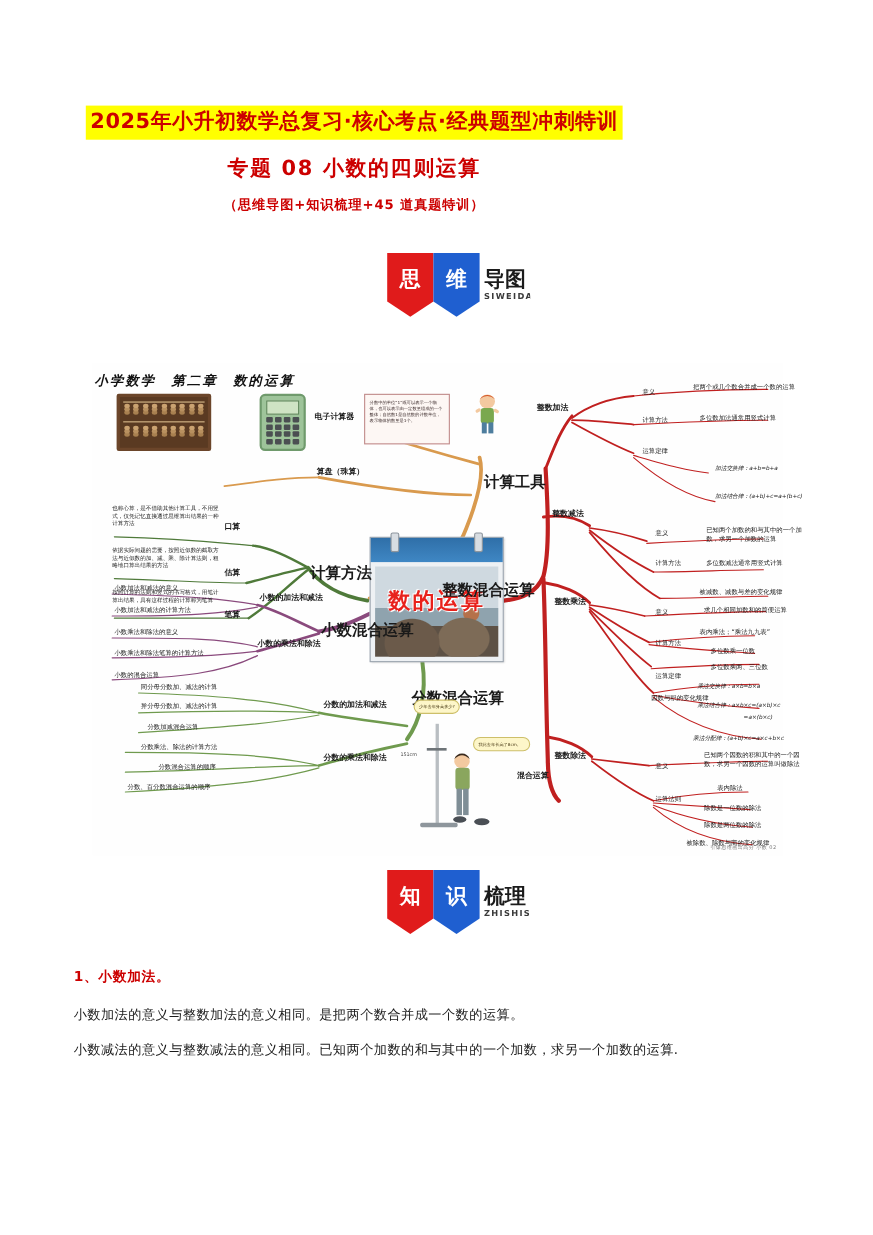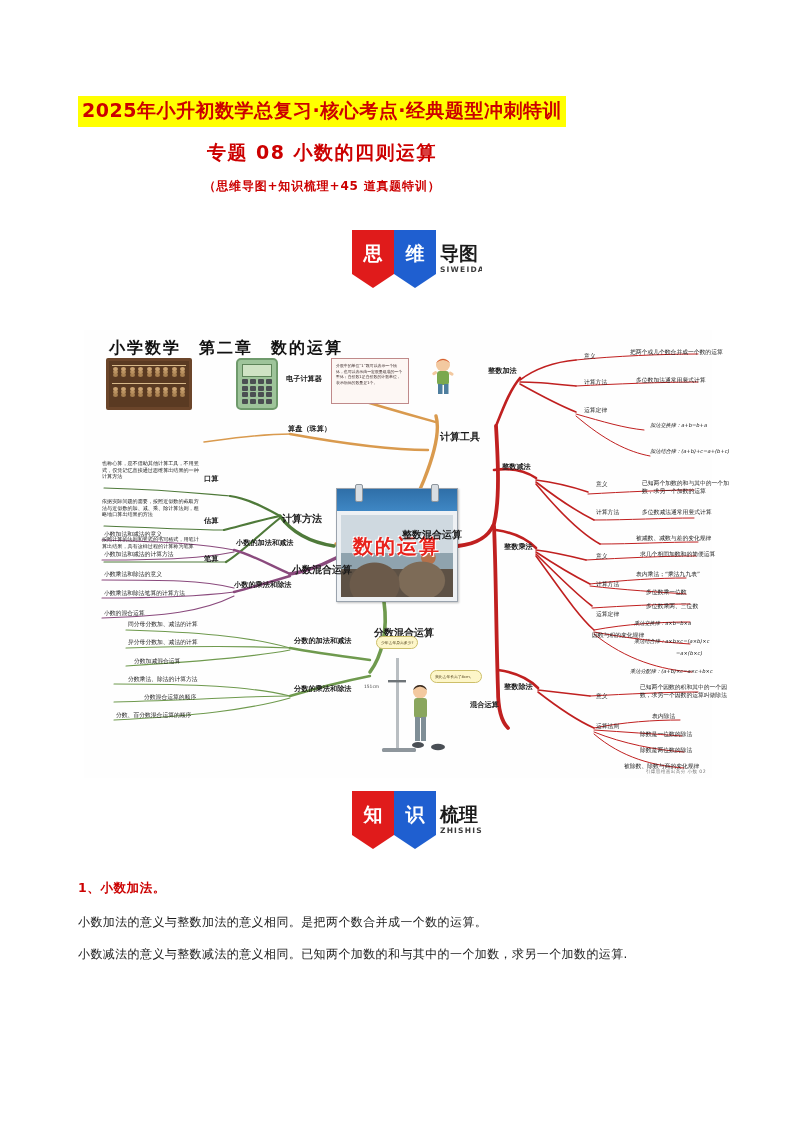--- a/index.html
+++ b/index.html
@@ -32,22 +32,22 @@
   .badge-mind{top:228px;}
   .badge-know{top:789px;}
   .badge svg{display:block;}
 
   
   .mindmap{
     position:absolute;left:84px;top:330px;width:628px;height:448px;
     background:#fefefe;
   }
   .mm-header{
-    position:absolute;left:25px;top:8px;font-size:16px;font-weight:bold;
-    color:#111;letter-spacing:2px;white-space:nowrap;
+    position:absolute;left:2px;top:8px;font-size:12px;font-weight:bold;
+    color:#111;letter-spacing:2px;white-space:nowrap;font-style:italic;
   }
   .mm-svg{position:absolute;left:0;top:0;}
   
   .center-node{
     position:absolute;left:252px;top:158px;width:120px;height:112px;
     border:1px solid #9aa3ad;background:#eef1f4;
     box-shadow:1px 1px 2px rgba(0,0,0,.25);
   }
   .cn-top{height:22px;background:linear-gradient(#2f6fa8,#3f87c4);position:relative;}
   .cn-ring{position:absolute;top:-5px;width:6px;height:16px;background:#d8dde2;border:1px solid #8d959d;border-radius:2px;}
@@ -62,21 +62,21 @@
   .cn-title{
     position:absolute;left:0;right:0;top:44px;text-align:center;
     color:#e8221c;font-size:20px;font-weight:bold;letter-spacing:2px;
     text-shadow:0 0 2px #fff,1px 1px 0 #fff,-1px -1px 0 #fff;
   }
   
   .lbl{position:absolute;white-space:nowrap;color:#1a1a1a;}
   .lbl-xs{font-size:5.1px;}
   .lbl-s{font-size:5.8px;}
   .lbl-m{font-size:7.2px;font-weight:bold;}
-  .lbl-l{font-size:10px;font-weight:bold;}
+  .lbl-l{font-size:14px;font-weight:bold;}
   .lbl-it{font-style:italic;font-size:5.2px;}
   .wrap2{white-space:normal;width:74px;line-height:1.3;}
   
   .infobox{
     position:absolute;left:247px;top:28px;width:78px;height:46px;
     border:1px solid #c08a8a;background:#fdf7f4;
     font-size:3.9px;line-height:1.45;color:#3a2a2a;padding:4px 4px;
     box-sizing:border-box;
   }
   
@@ -102,21 +102,21 @@
   }
   .bubble{
     position:absolute;background:#fdf6c9;border:1px solid #cdbf6a;border-radius:7px;
     font-size:3.8px;color:#4a3b16;padding:3px 4px;line-height:1.35;white-space:nowrap;
   }
   .watermark{
     position:absolute;right:6px;bottom:4px;font-size:4.6px;color:#7a7a7a;letter-spacing:.4px;
   }
 
   
-  .body-text{position:absolute;left:67px;top:880px;width:660px;margin-left:11px;}
+  .body-text{position:absolute;left:67px;top:880px;width:660px;}
   .h-item{
     color:#cc0000;font-weight:bold;font-size:12.5px;margin:0 0 13px 0;letter-spacing:.6px;
   }
   .p-item{
     color:#1a1a1a;font-size:12px;line-height:2.0;margin:0 0 8px 0;letter-spacing:.4px;
   }
 </style>
 </head>
 <body>
 
@@ -297,21 +297,21 @@
     <div class="lbl lbl-m" style="left:204px;top:94px;width:34px;line-height:1.3;">算盘（珠算）</div>
 
     <div class="lbl lbl-l" style="left:198px;top:182px;width:30px;line-height:1.35;">计算方法</div>
     <div class="lbl lbl-m" style="left:120px;top:144px;">口算</div>
     <div class="lbl lbl-m" style="left:120px;top:186px;">估算</div>
     <div class="lbl lbl-m" style="left:120px;top:224px;">笔算</div>
     <div class="lbl lbl-xs wrap2" style="left:18px;top:130px;width:100px;">也称心算，是不借助其他计算工具，不用竖式，仅凭记忆直接通过思维算出结果的一种计算方法</div>
     <div class="lbl lbl-xs wrap2" style="left:18px;top:168px;width:100px;">依据实际问题的需要，按照近似数的截取方法与近似数的加、减、乘、除计算法则，粗略地口算出结果的方法</div>
     <div class="lbl lbl-xs wrap2" style="left:18px;top:206px;width:100px;">按照计算的法则和竖式的书写格式，用笔计算出结果，具有这样过程的计算称为笔算</div>
 
-    <div class="lbl lbl-l" style="left:208px;top:234px;width:36px;line-height:1.35;font-family:Liberation Mono, monospace;">小数混合运算</div>
+    <div class="lbl lbl-l" style="left:208px;top:234px;width:36px;line-height:1.35;">小数混合运算</div>
     <div class="lbl lbl-m" style="left:152px;top:208px;width:40px;line-height:1.3;">小数的加法和减法</div>
     <div class="lbl lbl-m" style="left:150px;top:250px;width:42px;line-height:1.3;">小数的乘法和除法</div>
     <div class="lbl lbl-s" style="left:20px;top:200px;">小数加法和减法的意义</div>
     <div class="lbl lbl-s" style="left:20px;top:220px;">小数加法和减法的计算方法</div>
     <div class="lbl lbl-s" style="left:20px;top:240px;">小数乘法和除法的意义</div>
     <div class="lbl lbl-s" style="left:20px;top:259px;">小数乘法和除法笔算的计算方法</div>
     <div class="lbl lbl-s" style="left:20px;top:279px;">小数的混合运算</div>
 
     <div class="lbl lbl-l" style="left:290px;top:296px;width:36px;line-height:1.35;">分数混合运算</div>
     <div class="lbl lbl-m" style="left:210px;top:306px;width:42px;line-height:1.3;">分数的加法和减法</div>

